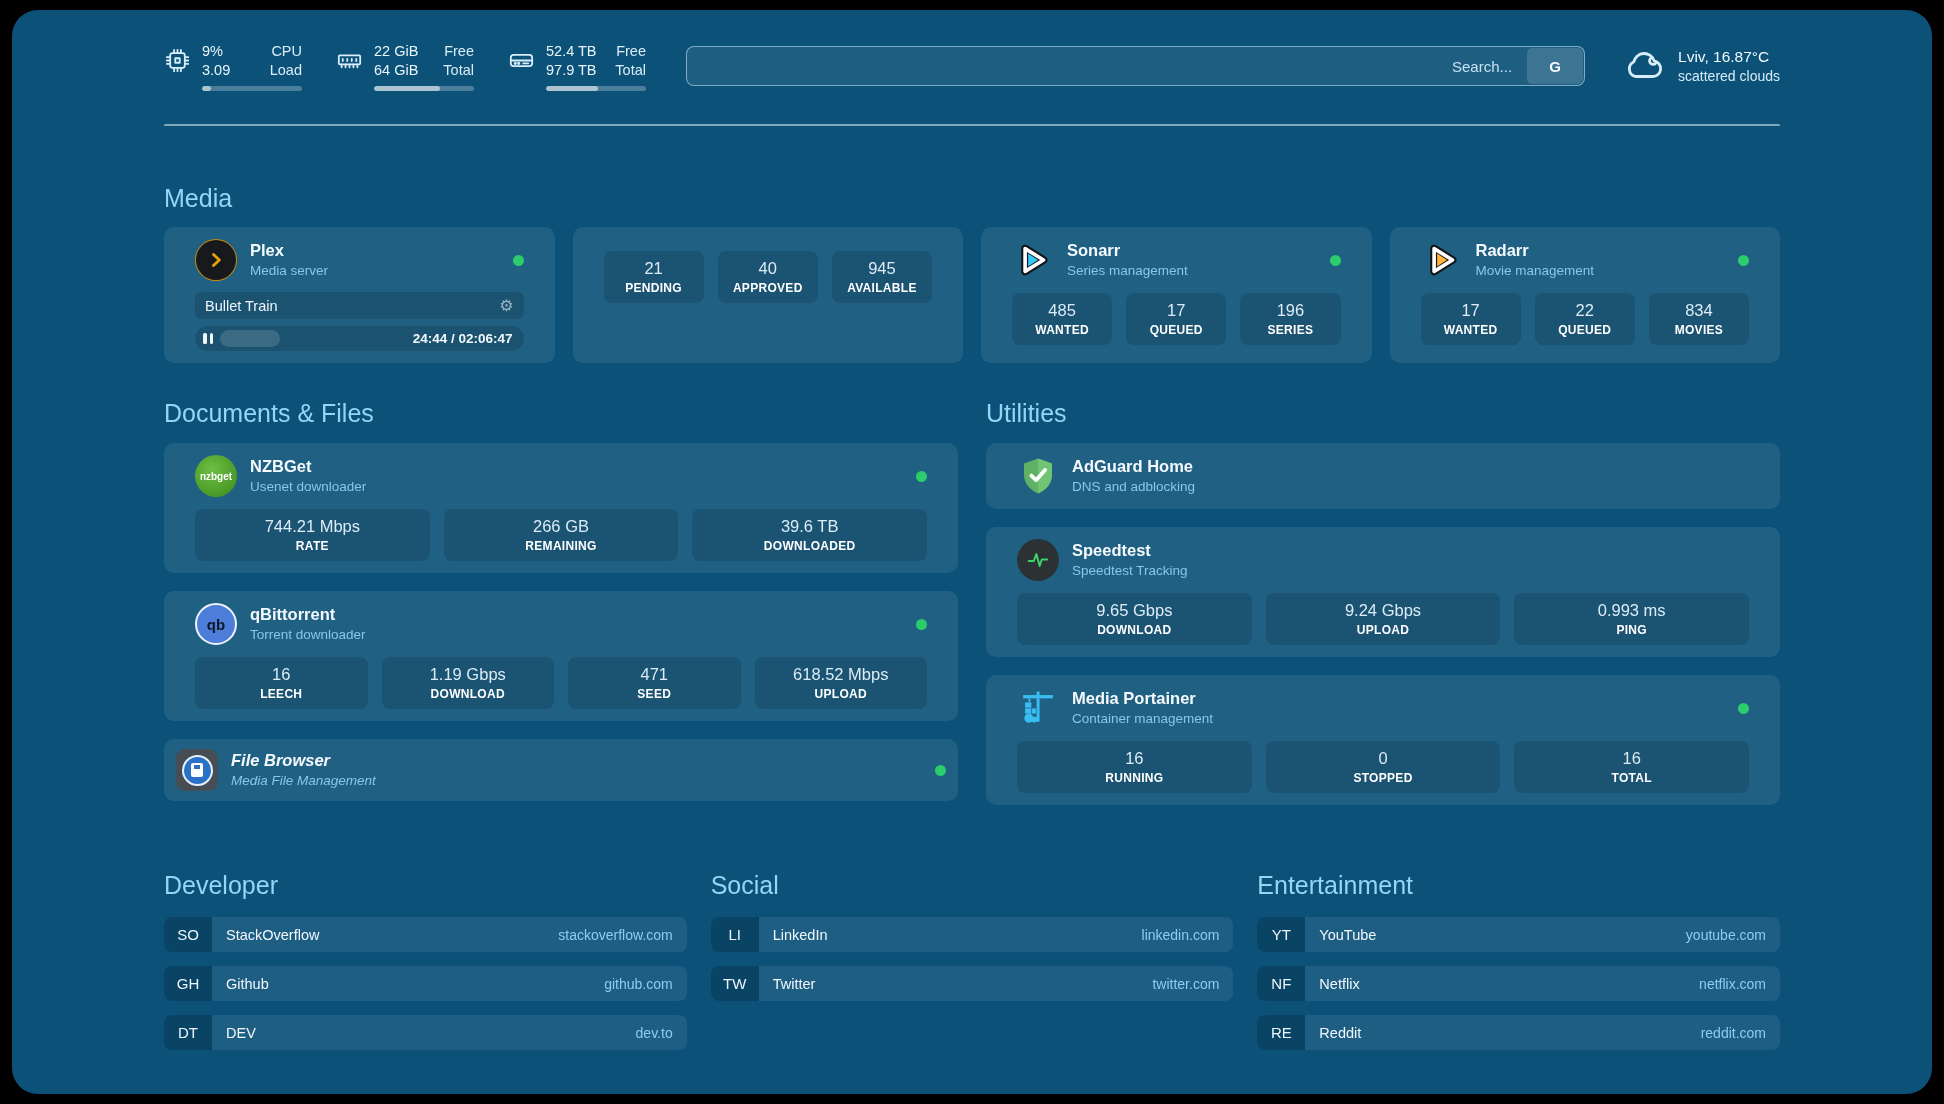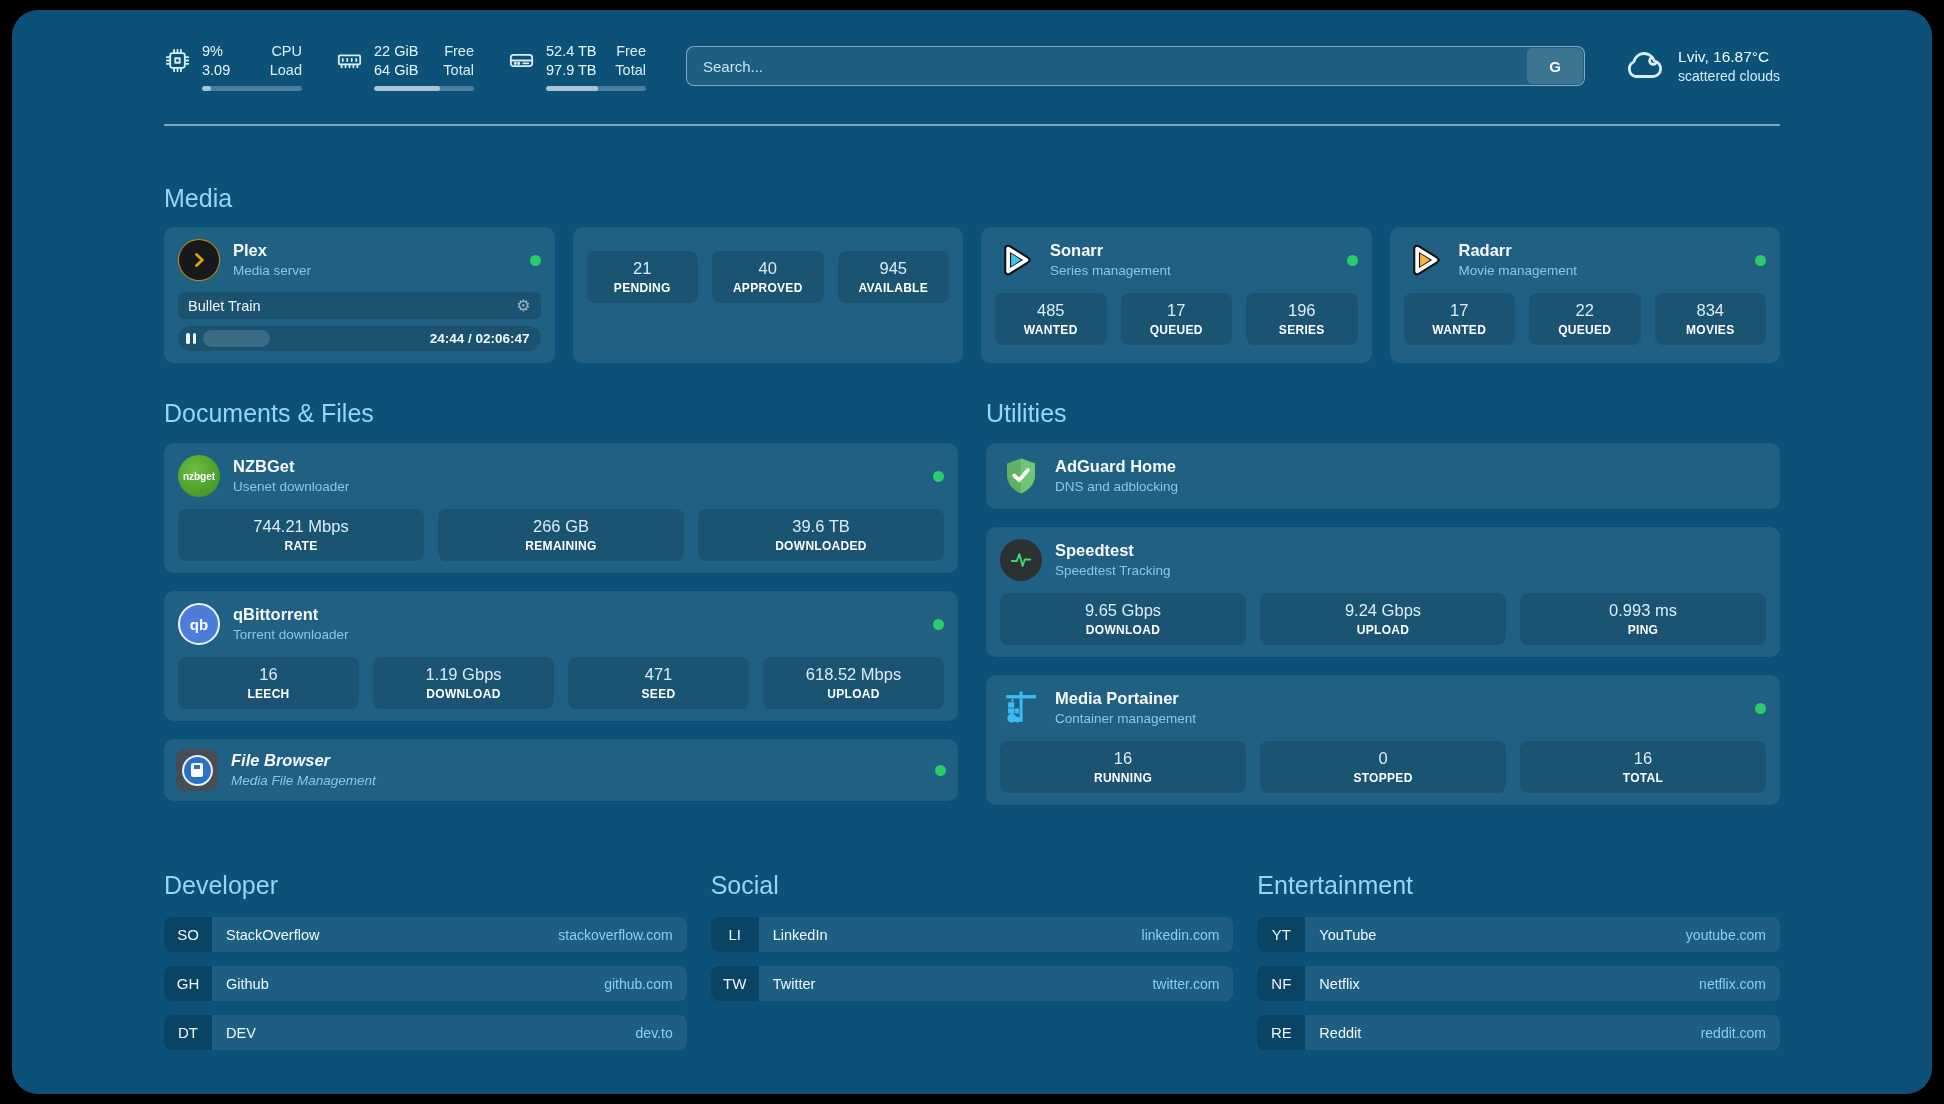--- a/index.html
+++ b/index.html
@@ -15,38 +15,38 @@
   .res-body { width:100px; }
   .res-cols { display:flex; justify-content:space-between; }
   .res-line { font-size:14.5px; line-height:19px; color:#e9f4fb; }
   .res-col-lbl .res-line { color:#d9ecf7; text-align:right; }
   .res-bar { height:5px; background:rgba(255,255,255,0.26); border-radius:3px; margin-top:6px; overflow:hidden; }
   .res-bar span { display:block; height:100%; background:rgba(255,255,255,0.55); border-radius:3px; }
 
   .searchwrap { flex:1; position:relative; height:40px; margin:0 38px 0 6px; }
   .searchwrap input { width:100%; height:100%; background:rgba(255,255,255,0.07);
     border:1.5px solid rgba(195,224,243,0.6); border-radius:8px; color:#eef7fd;
-    font-size:15px; padding:0 72px 0 16px; outline:none; font-family:inherit; }
+    font-size:15px; padding:0 72px 0 16px; outline:none; font-family:inherit;text-align:right; }
   .searchwrap input::placeholder { color:#c9e2f2; }
   .g-btn { position:absolute; top:2px; right:2px; bottom:2px; width:56px;
     background:rgba(255,255,255,0.14); border-radius:5px 6px 6px 5px; display:flex;
     align-items:center; justify-content:center; color:#f4fafd; font-size:15px; font-weight:bold; cursor:pointer; }
 
   .weather { display:flex; align-items:center; gap:13px; }
   .weather svg { width:42px; height:42px; }
   .weather-sum { font-size:15.5px; color:#f0f8fd; line-height:20px; }
   .weather-cond { font-size:14px; color:#d6ebf7; line-height:19px; }
 
   .topbar-divider { height:2px; background:rgba(222,239,250,0.55); border-radius:2px; margin-top:32px; }
 
   
   .section-title { font-size:25px; font-weight:500; color:#96d5f5; line-height:32px; }
   .media-section { margin-top:56px; }
   .cards-row { display:flex; gap:18px; margin-top:13px; }
-  .card { flex:1; background:rgba(255,255,255,0.085); border-radius:10px; padding:12px 14px; cursor:pointer; }
+  .card { flex:1; background:rgba(255,255,255,0.085); border-radius:10px; padding:12px 31px; cursor:pointer; }
 
   .svc-head { display:flex; align-items:center; }
   .logo { width:42px; height:42px; border-radius:50%; flex:none; display:flex;
     align-items:center; justify-content:center; position:relative; }
   .svc-meta { margin-left:13px; }
   .svc-name { font-size:16.5px; font-weight:700; color:#f4fafd; line-height:21px; }
   .svc-sub { font-size:13.5px; color:#8ac6ea; line-height:18px; margin-top:1px; }
   .dot { width:11px; height:11px; border-radius:50%; background:#2acc6c; margin-left:auto; flex:none; }
 
   .tiles { display:flex; gap:14px; margin-top:12px; }
@@ -69,21 +69,21 @@
 
   
   .logo-overseerr { background:linear-gradient(140deg,#cabcf5,#8b5cf6); overflow:hidden; }
   .logo-overseerr .ov-in { position:absolute; width:27px; height:27px; border-radius:50%;
     background:#5b2bbf; top:8px; left:7px; }
   .logo-overseerr .ov-hi { position:absolute; width:9px; height:9px; border-radius:50%;
     background:#d9cdf8; top:10px; left:10px; }
   .logo-nzbget { background:radial-gradient(circle at 40% 35%,#6cbf42,#3c8a1e); }
   .nzb-text { color:#fff; font-size:10px; font-weight:bold; }
   .logo-qb { background:#4c7ed9; border:2px solid #eef3fd; }
-  .qb-text { color:#ffffff; font-size:15px; font-weight:bold; }
+  .qb-text { color:#0f172a; font-size:15px; font-weight:bold; }
   .logo-fb { width:42px; height:42px; border-radius:9px; background:#474d55; flex:none;
     display:flex; align-items:center; justify-content:center; }
   .fb-circle { width:31px; height:31px; border-radius:50%; background:#2a72c8;
     border:2px solid #e8f0fa; display:flex; align-items:center; justify-content:center; }
   .fb-disk { width:12px; height:14px; background:#fff; border-radius:2px; position:relative; }
   .fb-disk:after { content:""; position:absolute; top:2px; left:3px; width:6px; height:4px; background:#2a72c8; }
   .logo-speedtest { background:#2c3134; }
   .logo-plain { background:transparent; }
 
   

